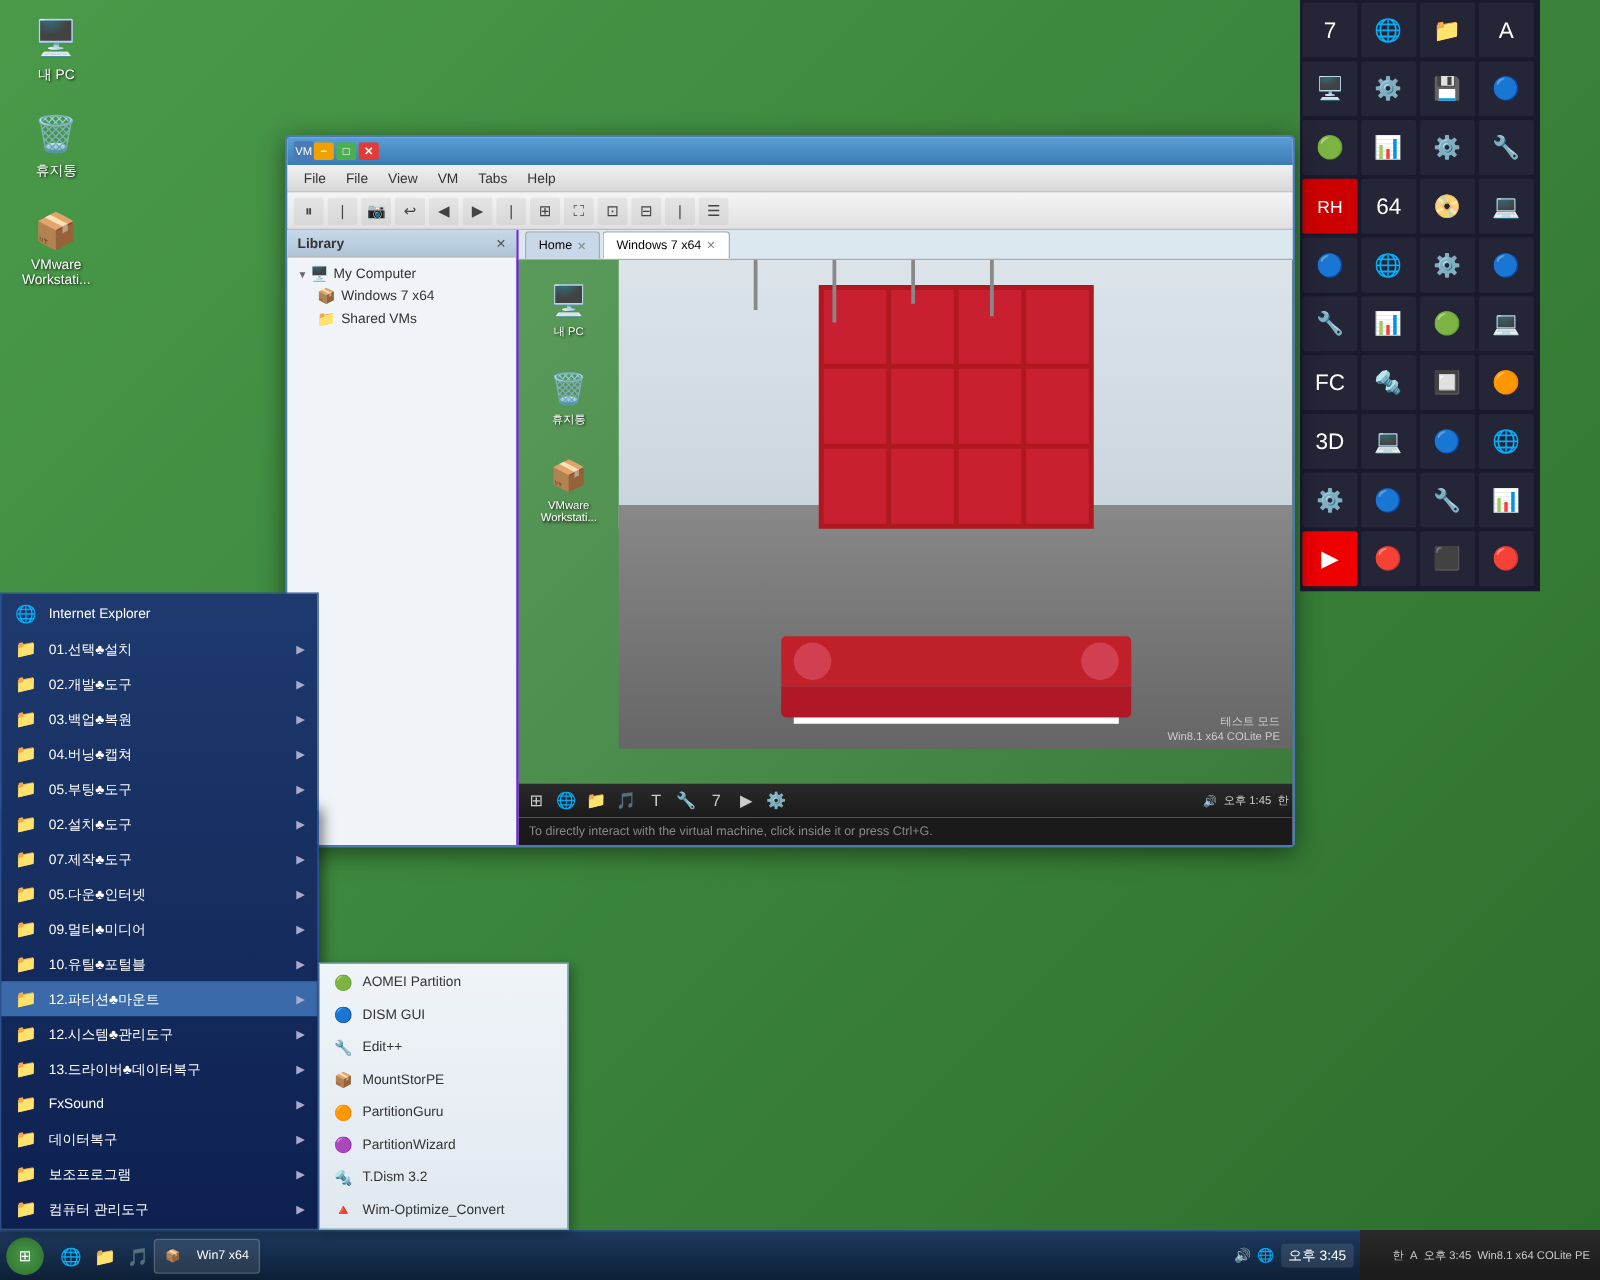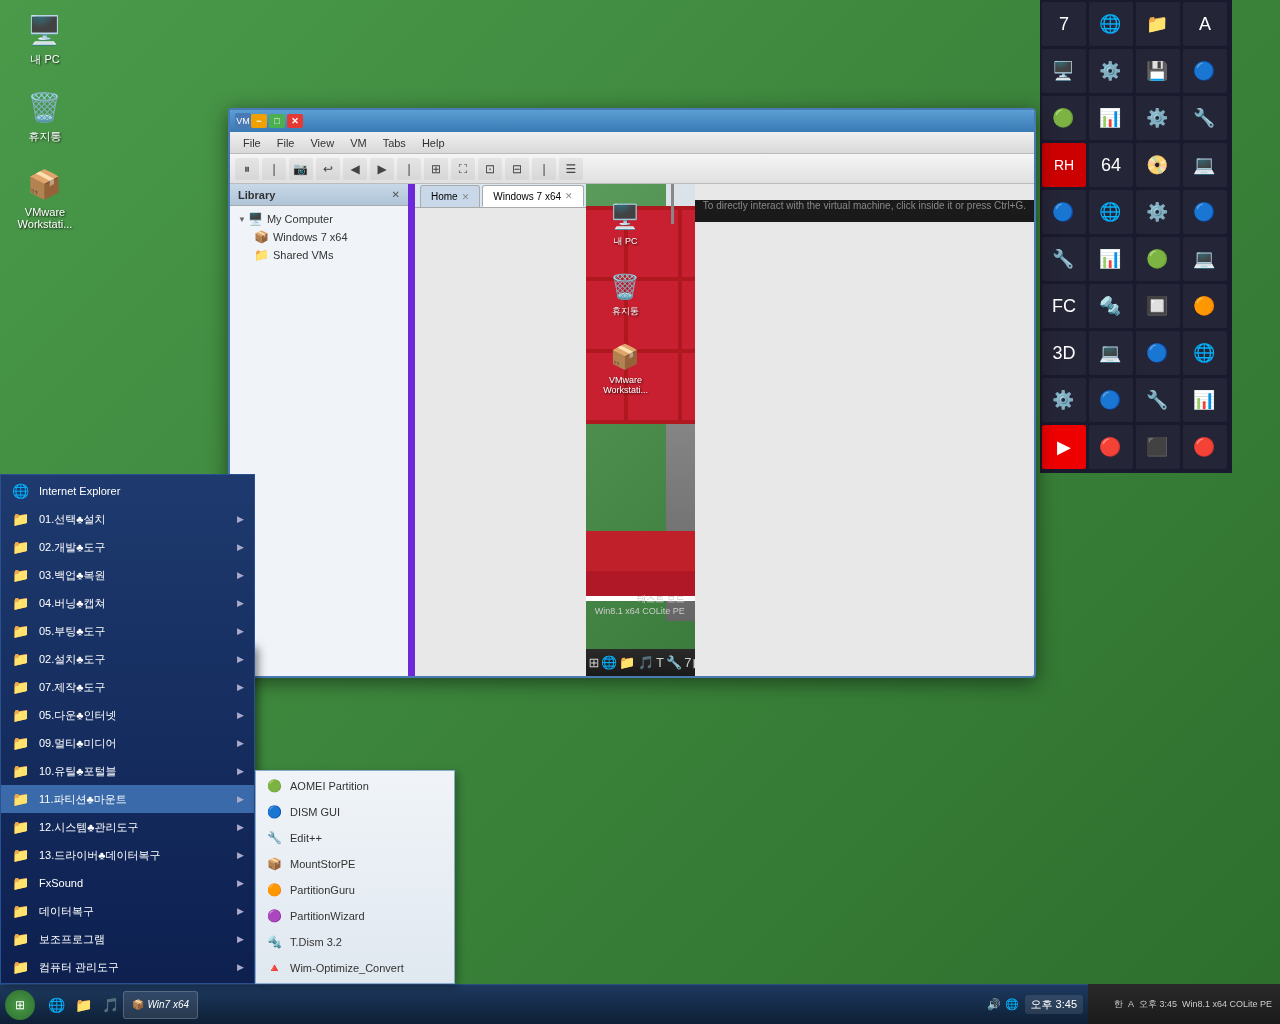--- a/index.html
+++ b/index.html
@@ -222,21 +222,21 @@
     
     .vmware-content {
       display: flex;
       height: calc(100% - 74px);
     }
 
     
     .library-panel {
       width: 185px;
       background: #f0f4f8;
-      border-right: 7px solid #6d28d9;
+      border-right: 2px solid #6d28d9;
       display: flex;
       flex-direction: column;
     }
     .library-header {
       height: 22px;
       background: linear-gradient(180deg, #c8d8e8 0%, #b0c4d8 100%);
       display: flex;
       align-items: center;
       padding: 0 8px;
       border-bottom: 1px solid #aaa;
@@ -283,21 +283,21 @@
     .tree-item .tree-icon { margin-right: 4px; font-size: 12px; }
     .tree-item .tree-arrow { font-size: 8px; margin-right: 2px; color: #666; }
     .tree-child {
       padding-left: 20px;
     }
 
     
     .vm-main {
       flex: 1;
       display: flex;
-      flex-direction: row;
+      flex-direction: column;
     }
     .vm-tabs {
       height: 24px;
       background: #dce8f0;
       display: flex;
       align-items: flex-end;
       padding-left: 5px;
       border-bottom: 1px solid #aaa;
     }
     .vm-tab {
@@ -349,24 +349,24 @@
       font-size: 9px;
       text-align: center;
       text-shadow: 1px 1px 2px rgba(0,0,0,0.8);
     }
 
     
     .vm-console-bar {
       height: 22px;
       background: #1a1a1a;
       display: flex;
+      align-items: center;
       padding: 0 8px;
       color: #888;
       font-size: 10px;
-      margin-top: 16px;
     }
 
     
     .start-menu {
       position: absolute;
       bottom: 40px;
       left: 0;
       width: 255px;
       background: linear-gradient(180deg, #1a3a6a 0%, #0d2050 100%);
       border: 1px solid #2a5090;
@@ -839,21 +839,21 @@
       <span>09.멀티♣미디어</span>
       <span class="sm-arrow">▶</span>
     </div>
     <div class="start-menu-item">
       <div class="sm-icon">📁</div>
       <span>10.유틸♣포털블</span>
       <span class="sm-arrow">▶</span>
     </div>
     <div class="start-menu-item active" style="background:#3a6aaa;">
       <div class="sm-icon">📁</div>
-      <span>11.파티션♣마운트</span>
+      <span>12.파티션♣마운트</span>
       <span class="sm-arrow">▶</span>
     </div>
     <div class="start-menu-item">
       <div class="sm-icon">📁</div>
       <span>12.시스템♣관리도구</span>
       <span class="sm-arrow">▶</span>
     </div>
     <div class="start-menu-item">
       <div class="sm-icon">📁</div>
       <span>13.드라이버♣데이터복구</span>
@@ -920,21 +920,21 @@
     <div class="taskbar-start">
       <span style="color:white;font-size:12px;">⊞</span>
     </div>
     <div class="taskbar-icons">
       <div class="taskbar-icon">🌐</div>
       <div class="taskbar-icon">📁</div>
       <div class="taskbar-icon">🎵</div>
     </div>
     <div class="taskbar-btn">
       <span>📦</span>
-      <span style="margin-left:3px;font-style:italic;">Win7 x64</span>
+      <span style="margin-left:13px;">Win7 x64</span>
     </div>
     <div class="taskbar-right">
       <span>🔊</span>
       <span>🌐</span>
       <div class="taskbar-clock">
         <span>오후 3:45</span>
       </div>
     </div>
   </div>
 

